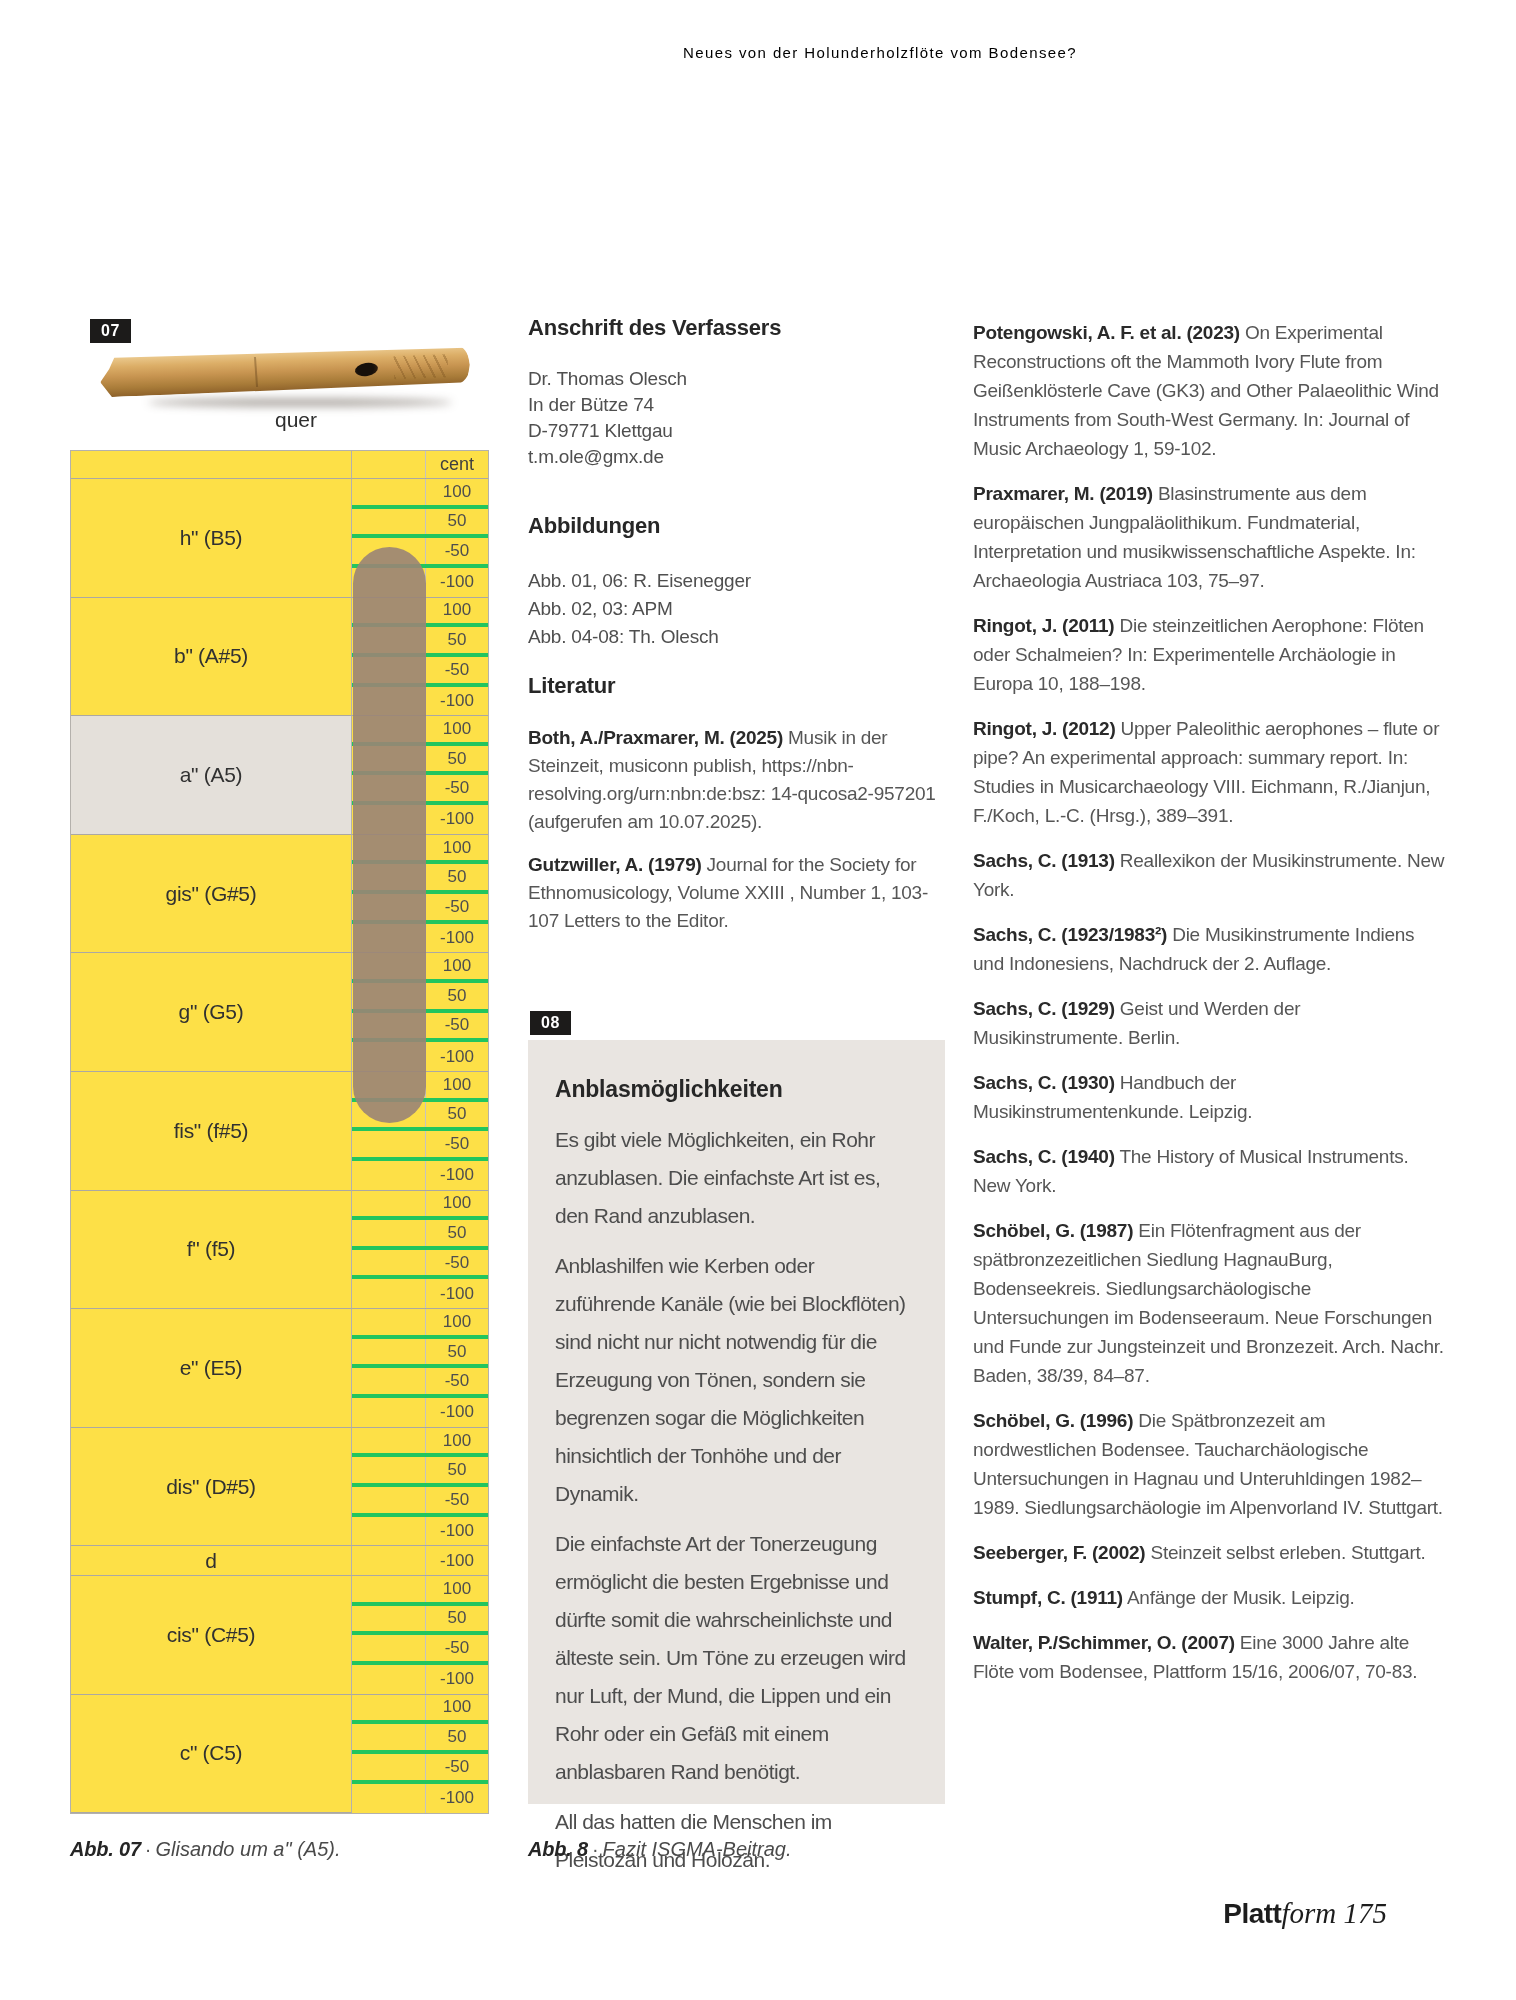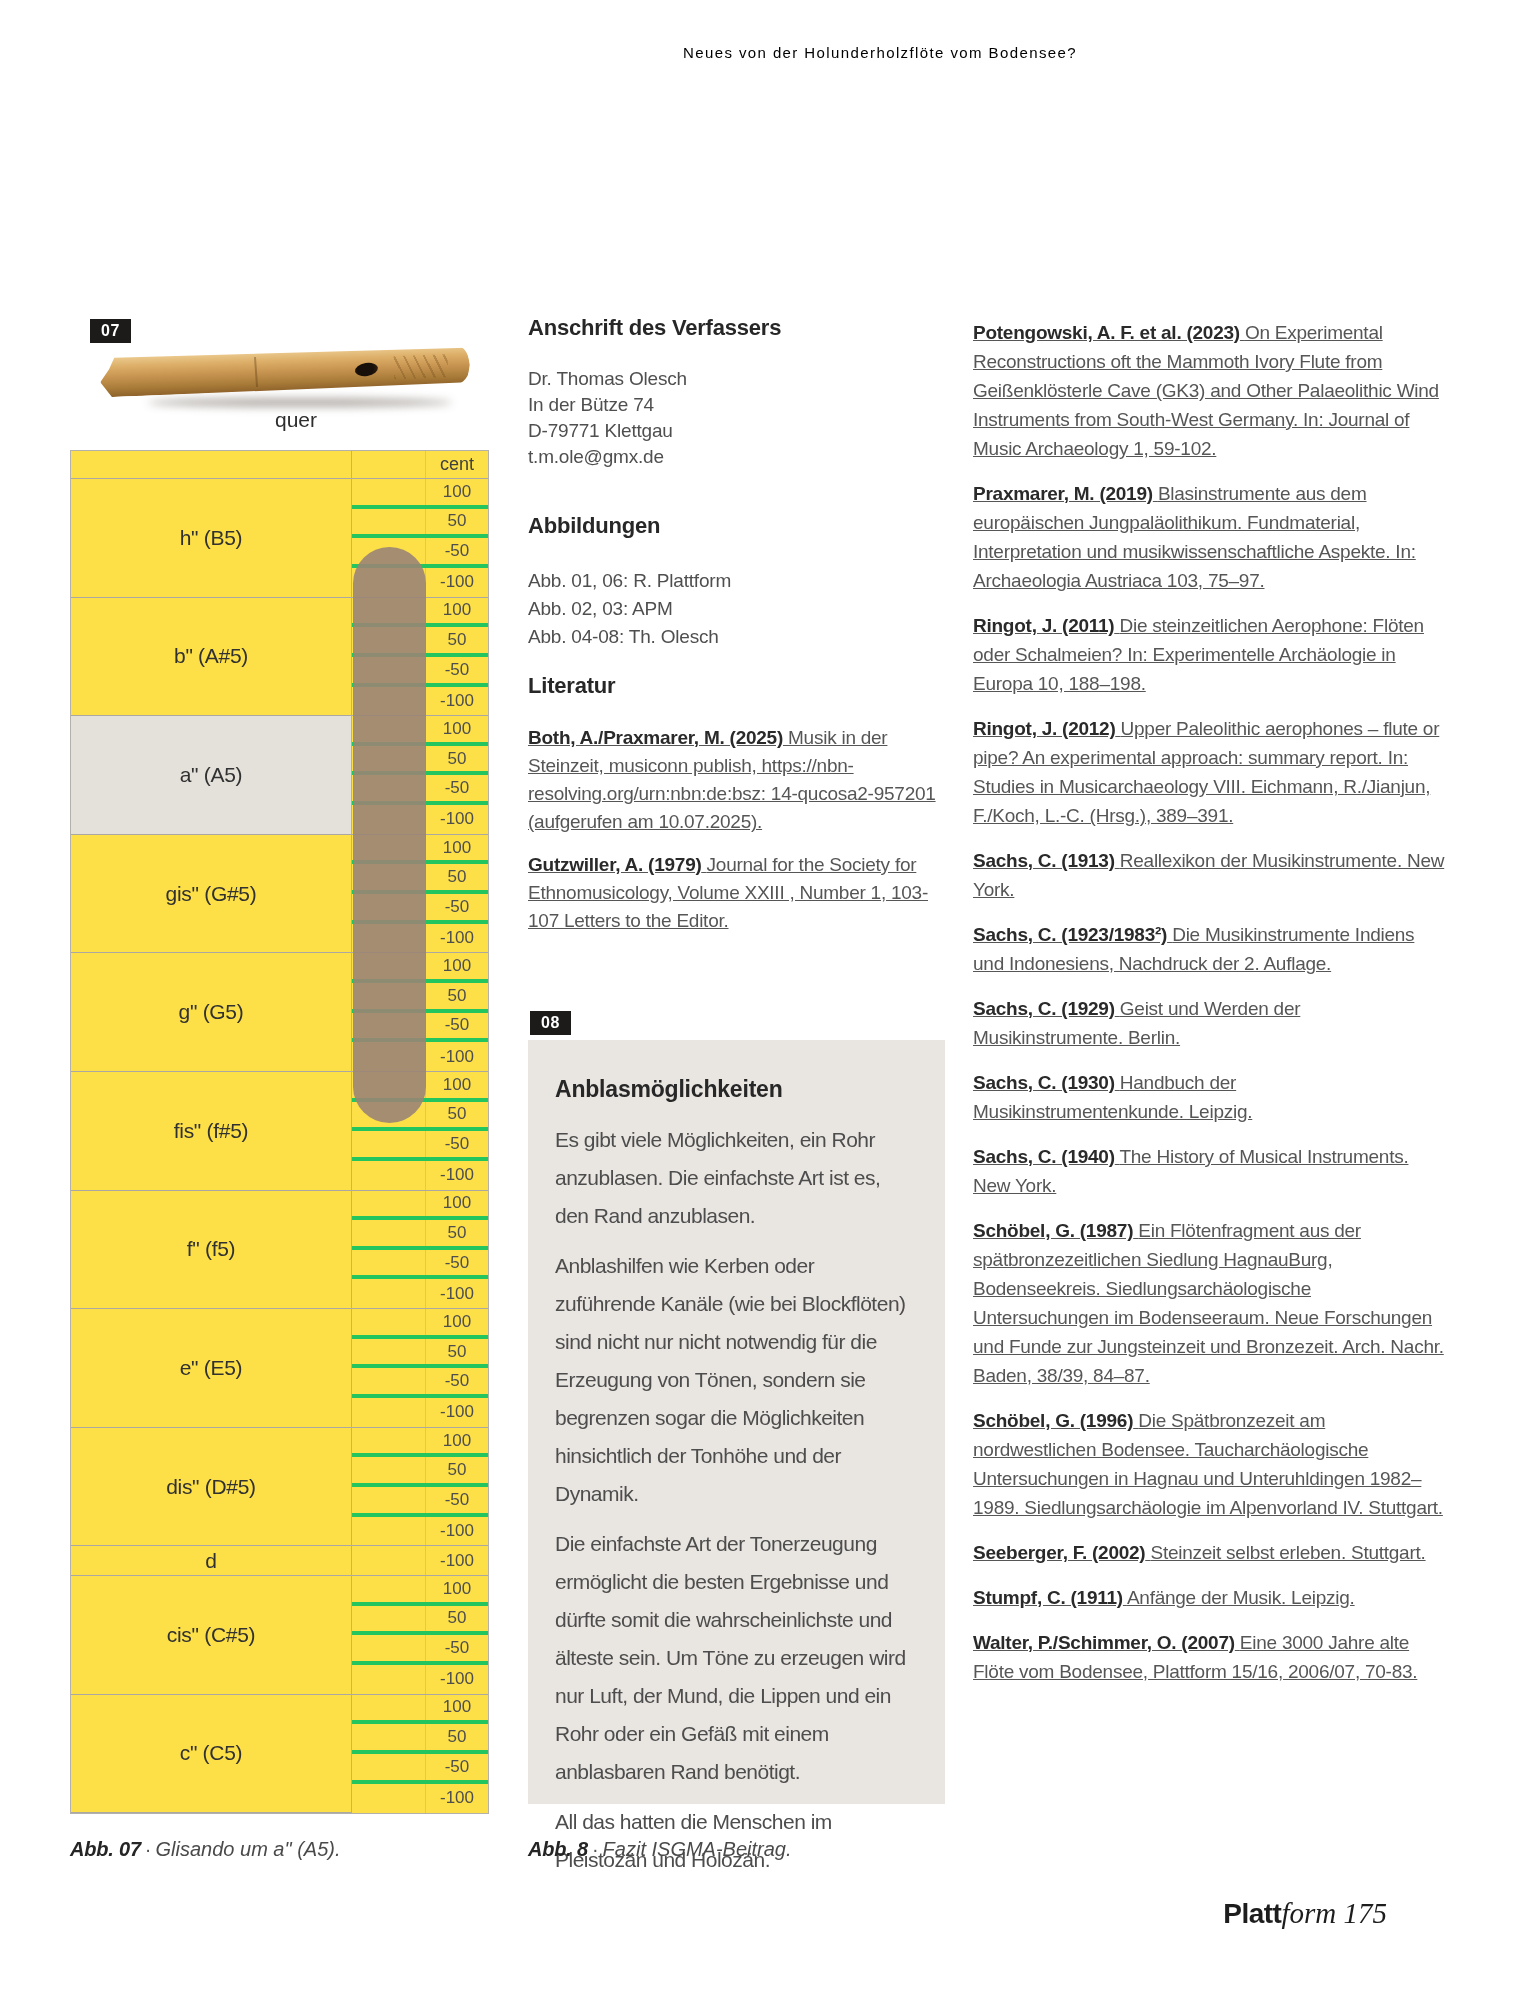--- a/index.html
+++ b/index.html
@@ -55,21 +55,21 @@
   .fig-caption { position:absolute; font-size:20px; color:#474747; }
   .fig-caption .cap-label { font-weight:bold; font-style:italic; color:#252525; letter-spacing:-.2px; }
   .fig-caption .cap-sep { color:#555; padding:0 4px; }
   .fig-caption .cap-text { font-style:italic; color:#4a4a4a; }
 
   
   .mid-block { position:absolute; left:528px; width:417px; }
   .col-heading { font-size:22px; font-weight:bold; color:#272727; letter-spacing:-.2px; }
   .plain-lines div { font-size:19px; line-height:26px; color:#4f4f4f; letter-spacing:-.2px; }
   .credit-lines div { line-height:28px; }
-  .bib-entry { font-size:19px; line-height:28px; color:#565656; letter-spacing:-.25px; margin-bottom:15px;text-decoration:underline; }
+  .bib-entry { font-size:19px; line-height:28px; color:#565656; letter-spacing:-.25px; margin-bottom:15px; }
   .bib-head { font-weight:bold; color:#2a2a2a; }
 
   
   .box08 { position:absolute; left:528px; top:1040px; width:417px; height:764px;
            background:#e9e5e1; padding:36px 30px 0 27px; }
   .box-heading { font-size:23px; font-weight:bold; color:#272727; margin-bottom:18px; letter-spacing:-.2px; }
   .box08 p { font-size:21px; line-height:38px; color:#4d4d4d; letter-spacing:-.5px; margin-bottom:12px; }
 
   
   .bib-col { position:absolute; left:973px; top:318px; width:474px; }
@@ -360,21 +360,21 @@
   <div class="mid-block col-heading" style="top:315px;">Anschrift des Verfassers</div>
   <div class="mid-block plain-lines" style="top:366px;" id="address-lines">
       <div>Dr. Thomas Olesch</div>
       <div>In der Bütze 74</div>
       <div>D-79771 Klettgau</div>
       <div>t.m.ole@gmx.de</div>
     </div>
 
   <div class="mid-block col-heading" style="top:513px;">Abbildungen</div>
   <div class="mid-block plain-lines credit-lines" style="top:567px;" id="credit-lines">
-      <div>Abb. 01, 06: R. Plattform</div>
+      <div>Abb. 01, 06: R. Eisenegger</div>
       <div>Abb. 02, 03: APM</div>
       <div>Abb. 04-08: Th. Olesch</div>
     </div>
 
   <div class="mid-block col-heading" style="top:673px;">Literatur</div>
   <div class="mid-block" style="top:724px;" id="literature-entries">
       <p class="bib-entry"><span class="bib-head">Both, A./Praxmarer, M. (2025)</span> <span class="bib-text">Musik in der Steinzeit, musiconn publish, https://nbn-resolving.org/urn:nbn:de:bsz: 14-qucosa2-957201 (aufgerufen am 10.07.2025).</span></p>
       <p class="bib-entry"><span class="bib-head">Gutzwiller, A. (1979)</span> <span class="bib-text">Journal for the Society for Ethnomusicology, Volume XXIII , Number 1, 103-107 Letters to the Editor.</span></p>
     </div>
 

